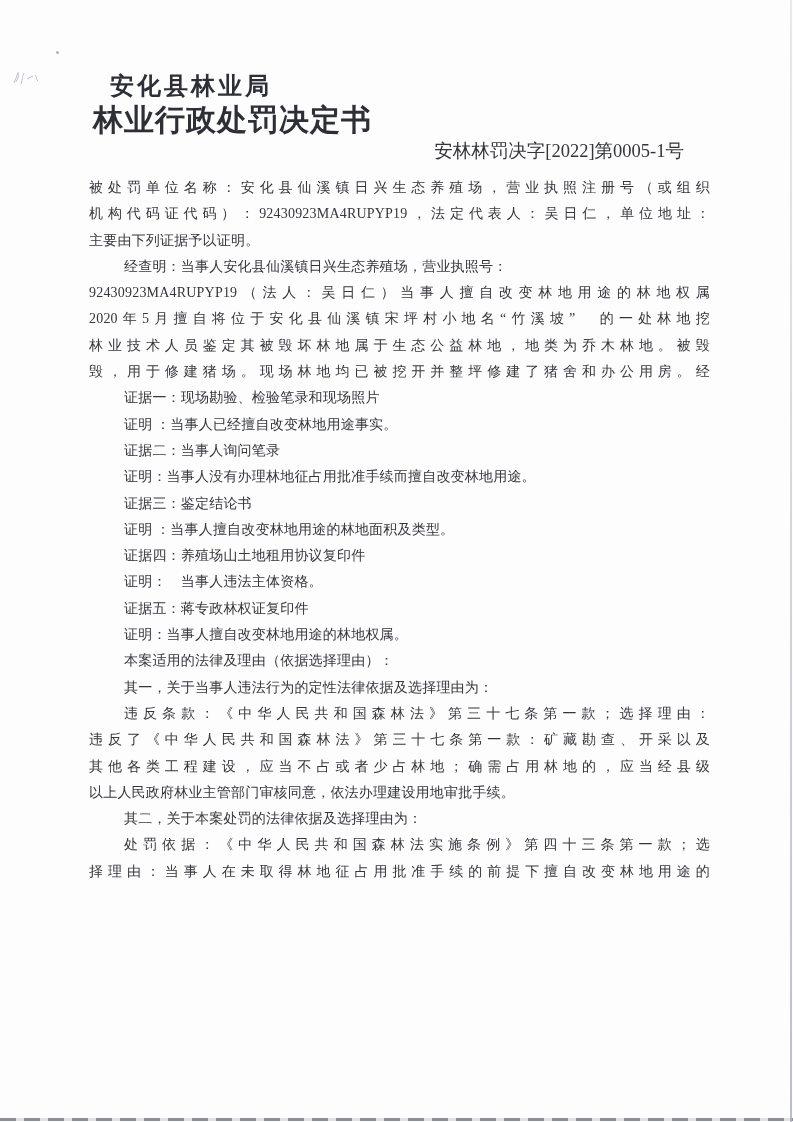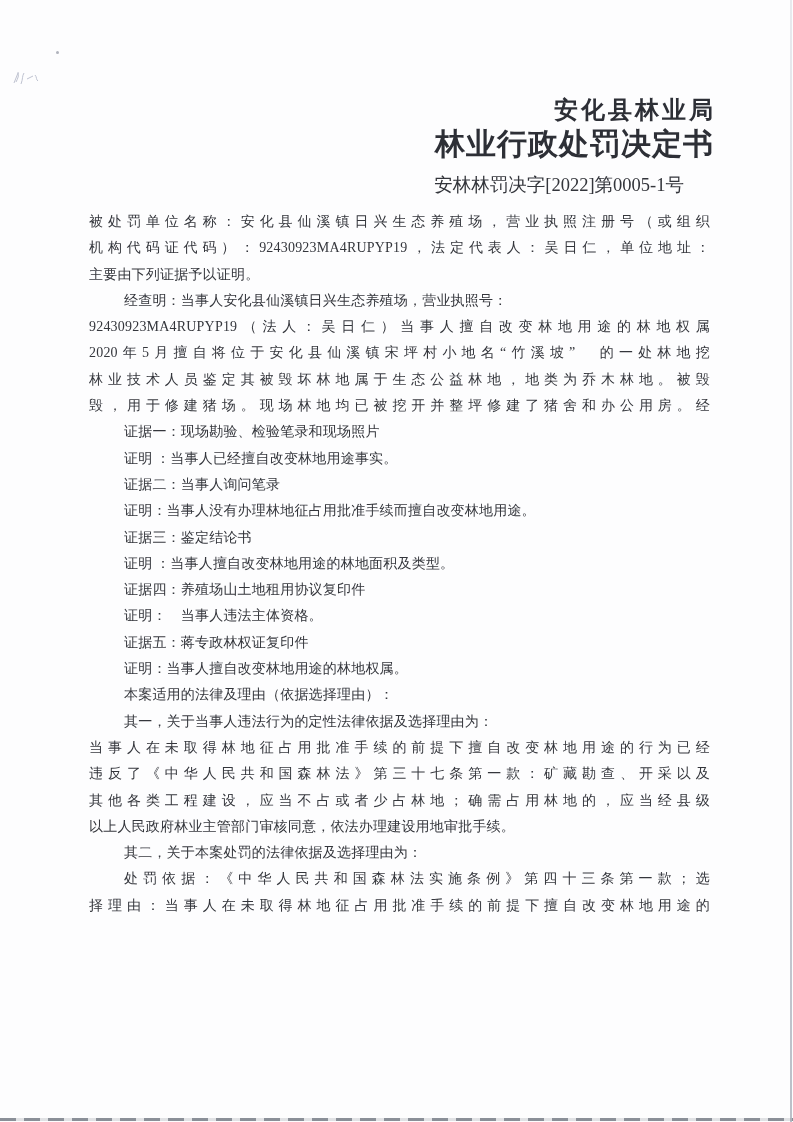--- a/index.html
+++ b/index.html
@@ -8,43 +8,43 @@
     background: #fdfdfe;
     font-family: "Liberation Serif", "DejaVu Serif", serif;
     color: #34363c;
     position: relative;
     overflow: hidden;
   }
   .sheet { position: absolute; inset: 0; }
   .col { margin-left: 89px; width: 621px; }
 
   .agency {
-    padding-top: 96px;
-    text-align: right;
+    padding-top: 72px;
+    text-align: left;
     font-size: 24px; font-weight: bold;
     letter-spacing: 3px;
     line-height: 28px;
     color: #2d2f36;
-    position: relative; left: 6px;
+    position: relative; left: 21px;
   }
   .doc-title {
-    text-align: right;
+    text-align: left;
     font-size: 30px; font-weight: bold;
     letter-spacing: 1px;
     line-height: 37px;
     margin-top: 1px;
     color: #2d2f36;
     position: relative; left: 4px;
   }
   .doc-number {
     text-align: right;
     font-size: 18.5px;
     line-height: 25px;
     padding-right: 26px;
-    margin-top: 11px;
+    margin-top: 1px;
     color: #33353b;
   }
 
   .doc-body {
     margin-top: 11px;
     font-size: 14px;
   }
   .line {
     height: 26.3px;
     line-height: 26.3px;
@@ -104,21 +104,21 @@
         <div class="line indent">证据二：当事人询问笔录</div>
         <div class="line indent">证明：当事人没有办理林地征占用批准手续而擅自改变林地用途。</div>
         <div class="line indent">证据三：鉴定结论书</div>
         <div class="line indent">证明 ：当事人擅自改变林地用途的林地面积及类型。</div>
         <div class="line indent">证据四：养殖场山土地租用协议复印件</div>
         <div class="line indent">证明：　当事人违法主体资格。</div>
         <div class="line indent">证据五：蒋专政林权证复印件</div>
         <div class="line indent">证明：当事人擅自改变林地用途的林地权属。</div>
         <div class="line indent">本案适用的法律及理由（依据选择理由）：</div>
         <div class="line indent">其一，关于当事人违法行为的定性法律依据及选择理由为：</div>
-        <div class="line fill">当事人在未取得林地征占用批准手续的前提下擅自改变林地用途的行为已经</div>
+        <div class="line indent fill">违反条款：《中华人民共和国森林法》第三十七条第一款；选择理由：</div>
         <div class="line fill">违反了《中华人民共和国森林法》第三十七条第一款：矿藏勘查、开采以及</div>
         <div class="line fill">其他各类工程建设，应当不占或者少占林地；确需占用林地的，应当经县级</div>
         <div class="line">以上人民政府林业主管部门审核同意，依法办理建设用地审批手续。</div>
         <div class="line indent">其二，关于本案处罚的法律依据及选择理由为：</div>
         <div class="line indent fill">处罚依据：《中华人民共和国森林法实施条例》第四十三条第一款；选</div>
         <div class="line fill">择理由：当事人在未取得林地征占用批准手续的前提下擅自改变林地用途的</div>
       </div>
   </div>
 
   <svg class="pen-mark" width="30" height="22" viewBox="0 0 30 22">

